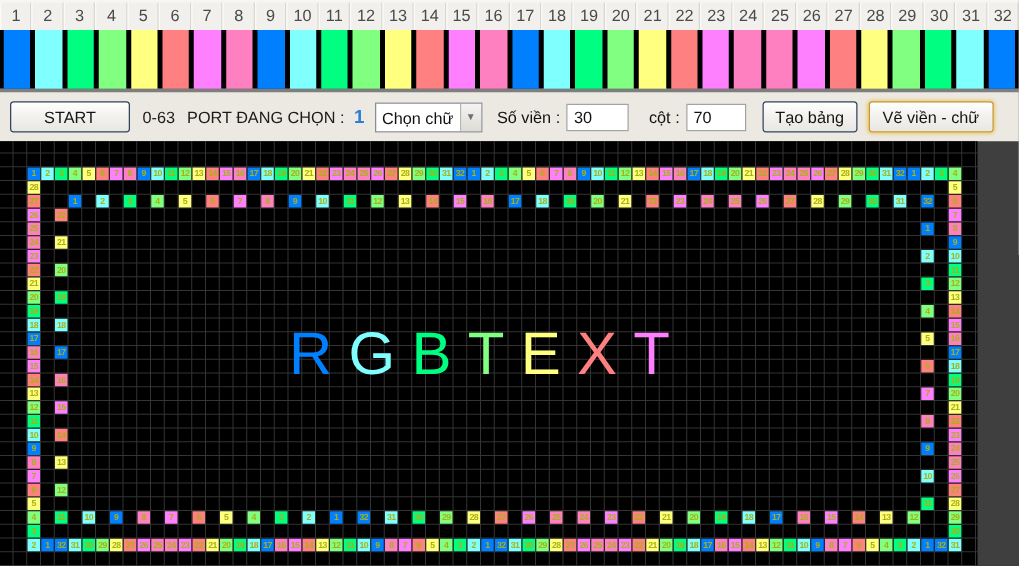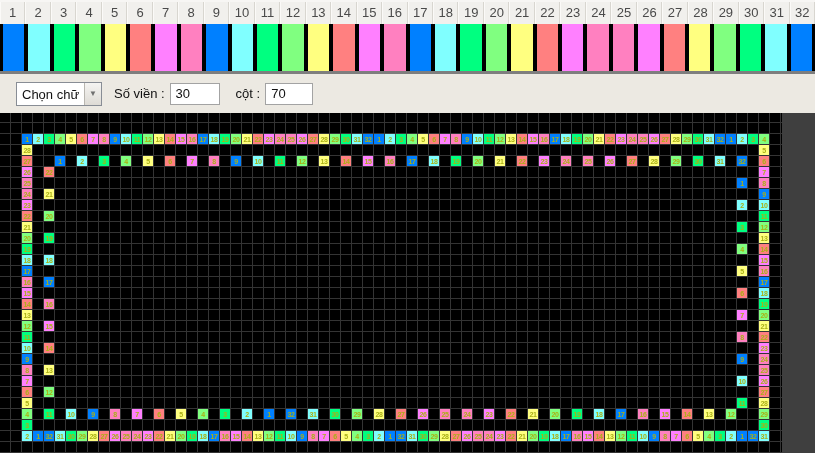--- a/index.html
+++ b/index.html
@@ -151,28 +151,36 @@
     <div class="port-color" style="background: rgb(255, 128, 128);"></div>
     <div class="port-color" style="background: rgb(255, 255, 128);"></div>
     <div class="port-color" style="background: rgb(128, 255, 128);"></div>
     <div class="port-color" style="background: rgb(0, 255, 128);"></div>
     <div class="port-color" style="background: rgb(128, 255, 255);"></div>
     <div class="port-color" style="background: rgb(0, 128, 255);"></div>
   </div>
 <div class="bar-divider"></div>
 
 <div class="toolbar">
+  <button class="btn btn-start">START</button>
+  <div class="sel-info">
+    <span class="range">0-63</span>
+    <span>PORT ĐANG CHỌN :</span>
+    <span class="sel-value">1</span>
+  </div>
   <div class="combo">
     <span class="combo-label">Chọn chữ</span>
     <span class="combo-arrow">▼</span>
   </div>
   <span class="tb-label">Số viền :</span>
   <input class="tb-input" value="30" style="">
   <span class="tb-label gap-lg">cột :</span>
   <input class="tb-input cols" value="70" style="">
+  <button class="btn btn-create">Tạo bảng</button>
+  <button class="btn btn-draw">Vẽ viền - chữ</button>
 </div>
 
 <div class="panel">
   <div class="grid">
       <div class="cell" style="left: 22px; top: 21px; background: rgb(0, 128, 255); color: rgb(170, 176, 20);">1</div>
       <div class="cell" style="left: 33px; top: 21px; background: rgb(128, 255, 255); color: rgb(170, 176, 20);">2</div>
       <div class="cell" style="left: 44px; top: 21px; background: rgb(0, 255, 128); color: rgb(170, 176, 20);">3</div>
       <div class="cell" style="left: 55px; top: 21px; background: rgb(128, 255, 128); color: rgb(170, 176, 20);">4</div>
       <div class="cell" style="left: 66px; top: 21px; background: rgb(255, 255, 128); color: rgb(170, 176, 20);">5</div>
       <div class="cell" style="left: 77px; top: 21px; background: rgb(255, 128, 128); color: rgb(170, 176, 20);">6</div>
@@ -438,13 +446,14 @@
       <div class="cell" style="left: 44px; top: 230px; background: rgb(255, 128, 128); color: rgb(170, 176, 20);">14</div>
       <div class="cell" style="left: 44px; top: 208px; background: rgb(255, 128, 255); color: rgb(170, 176, 20);">15</div>
       <div class="cell" style="left: 44px; top: 186px; background: rgb(255, 128, 192); color: rgb(170, 176, 20);">16</div>
       <div class="cell" style="left: 44px; top: 164px; background: rgb(0, 128, 255); color: rgb(170, 176, 20);">17</div>
       <div class="cell" style="left: 44px; top: 142px; background: rgb(128, 255, 255); color: rgb(170, 176, 20);">18</div>
       <div class="cell" style="left: 44px; top: 120px; background: rgb(0, 255, 128); color: rgb(170, 176, 20);">19</div>
       <div class="cell" style="left: 44px; top: 98px; background: rgb(128, 255, 128); color: rgb(170, 176, 20);">20</div>
       <div class="cell" style="left: 44px; top: 76px; background: rgb(255, 255, 128); color: rgb(170, 176, 20);">21</div>
       <div class="cell" style="left: 44px; top: 54px; background: rgb(255, 128, 128); color: rgb(170, 176, 20);">22</div>
     </div>
+  <div class="display-text"><span style="color: rgb(0, 128, 255);">R</span><span style="color: rgb(128, 255, 255);">G</span><span style="color: rgb(0, 255, 128);">B</span><span style="color: rgb(128, 255, 128);">T</span><span style="color: rgb(255, 255, 128);">E</span><span style="color: rgb(255, 128, 128);">X</span><span style="color: rgb(255, 128, 255);">T</span></div>
 </div>
 
 </body></html>

